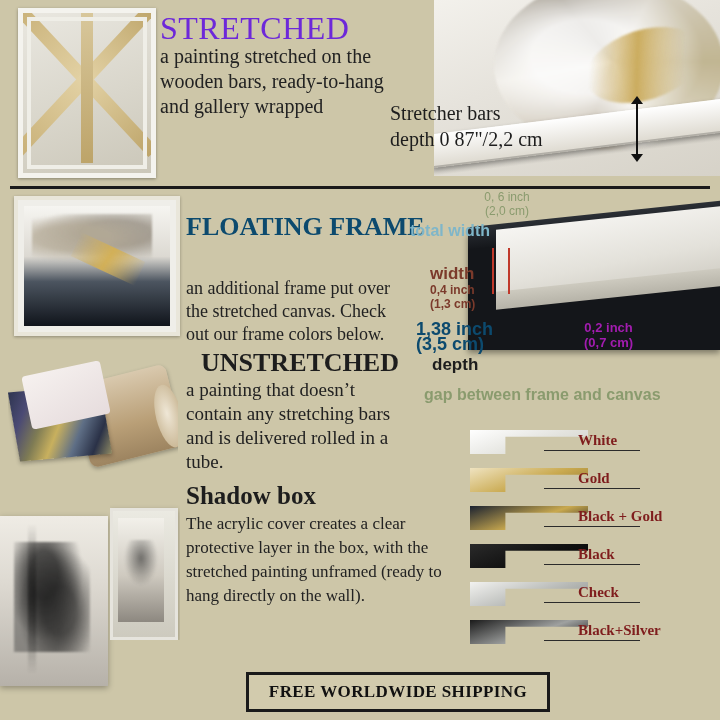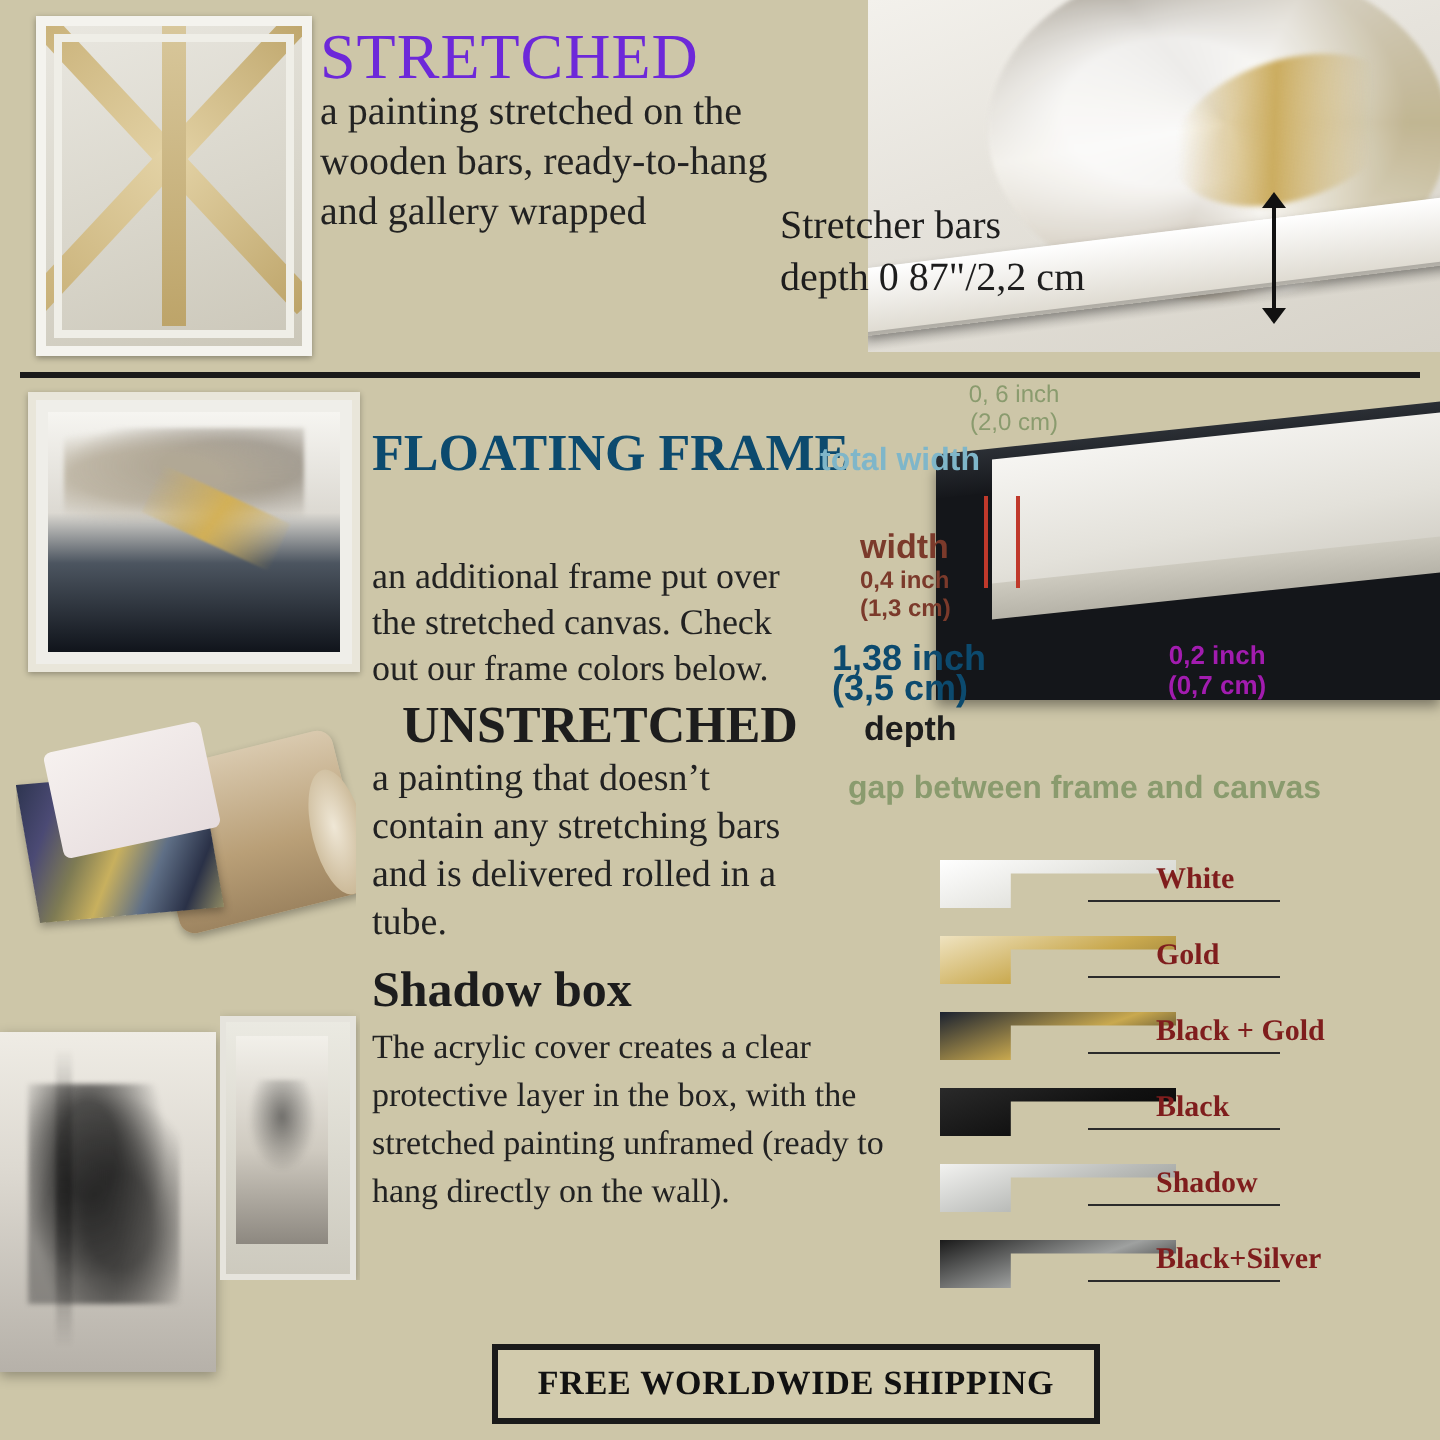--- a/index.html
+++ b/index.html
@@ -384,21 +384,21 @@
       <div class="name">Black + Gold</div>
     </div>
     <div class="swatch" style="top:114px">
       <div class="corner" style="background: linear-gradient(160deg, rgb(42, 42, 42) 0%, rgb(17, 17, 17) 55%, rgb(5, 5, 5) 100%);"></div>
       <div class="leader"></div>
       <div class="name">Black</div>
     </div>
     <div class="swatch" style="top:152px">
       <div class="corner" style="background: linear-gradient(160deg, rgb(242, 242, 240) 0%, rgb(185, 187, 184) 55%, rgb(142, 145, 141) 100%);"></div>
       <div class="leader"></div>
-      <div class="name">Shadow</div>
+      <div class="name">Check</div>
     </div>
     <div class="swatch" style="top:190px">
       <div class="corner" style="background: linear-gradient(160deg, rgb(26, 26, 26) 0%, rgb(159, 161, 160) 55%, rgb(11, 11, 11) 100%);"></div>
       <div class="leader"></div>
       <div class="name">Black+Silver</div>
     </div>
   </div>
 
   <div id="shipping-banner">FREE WORLDWIDE SHIPPING</div>
 

